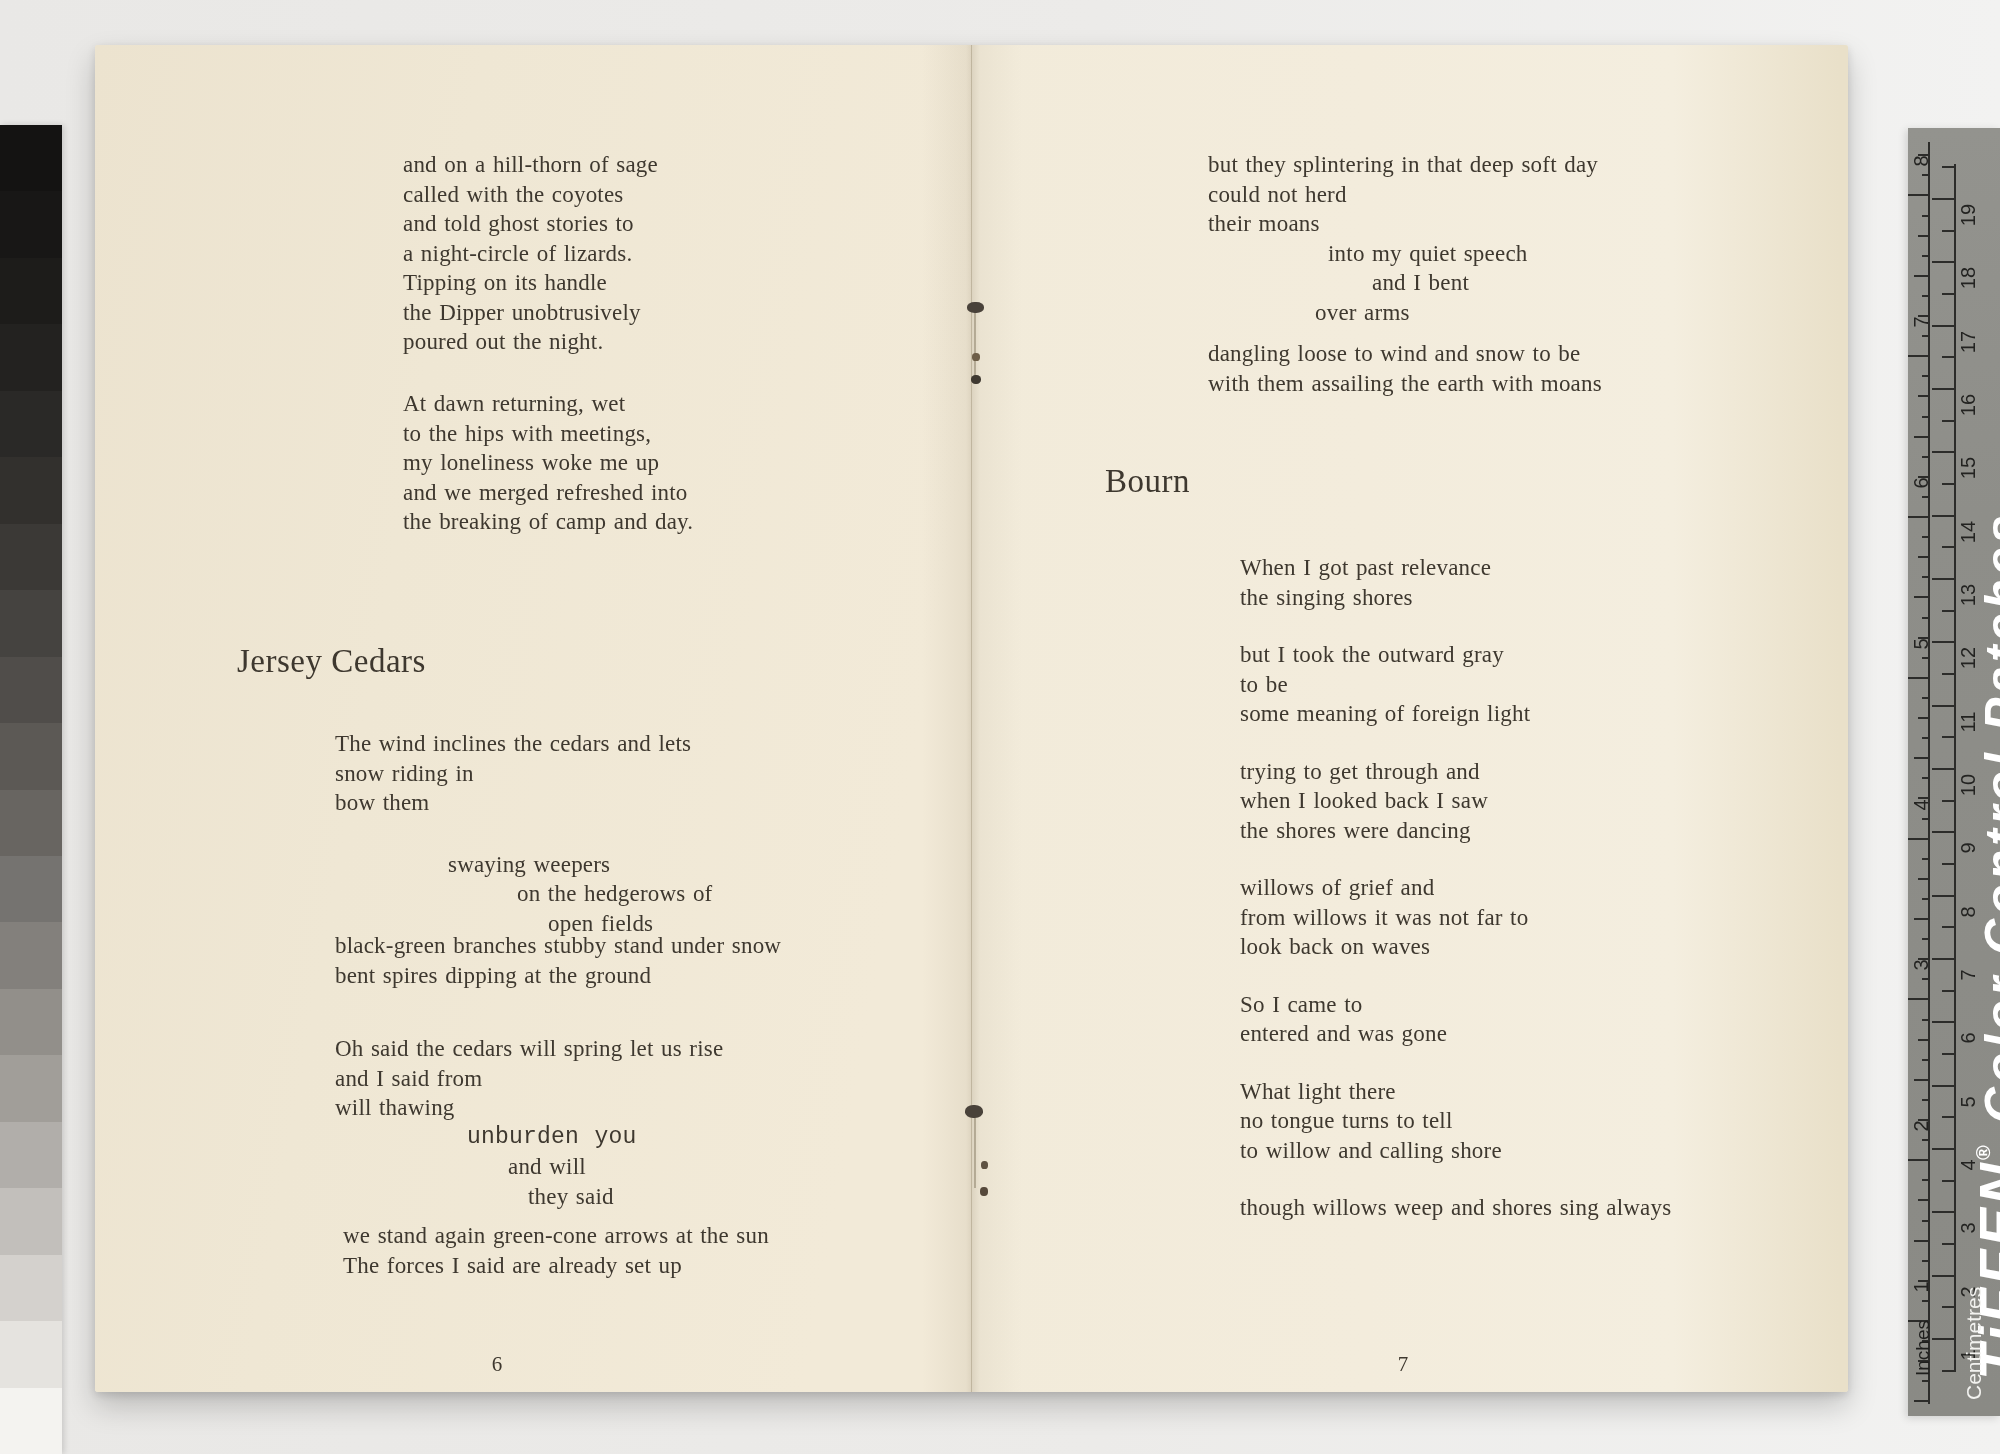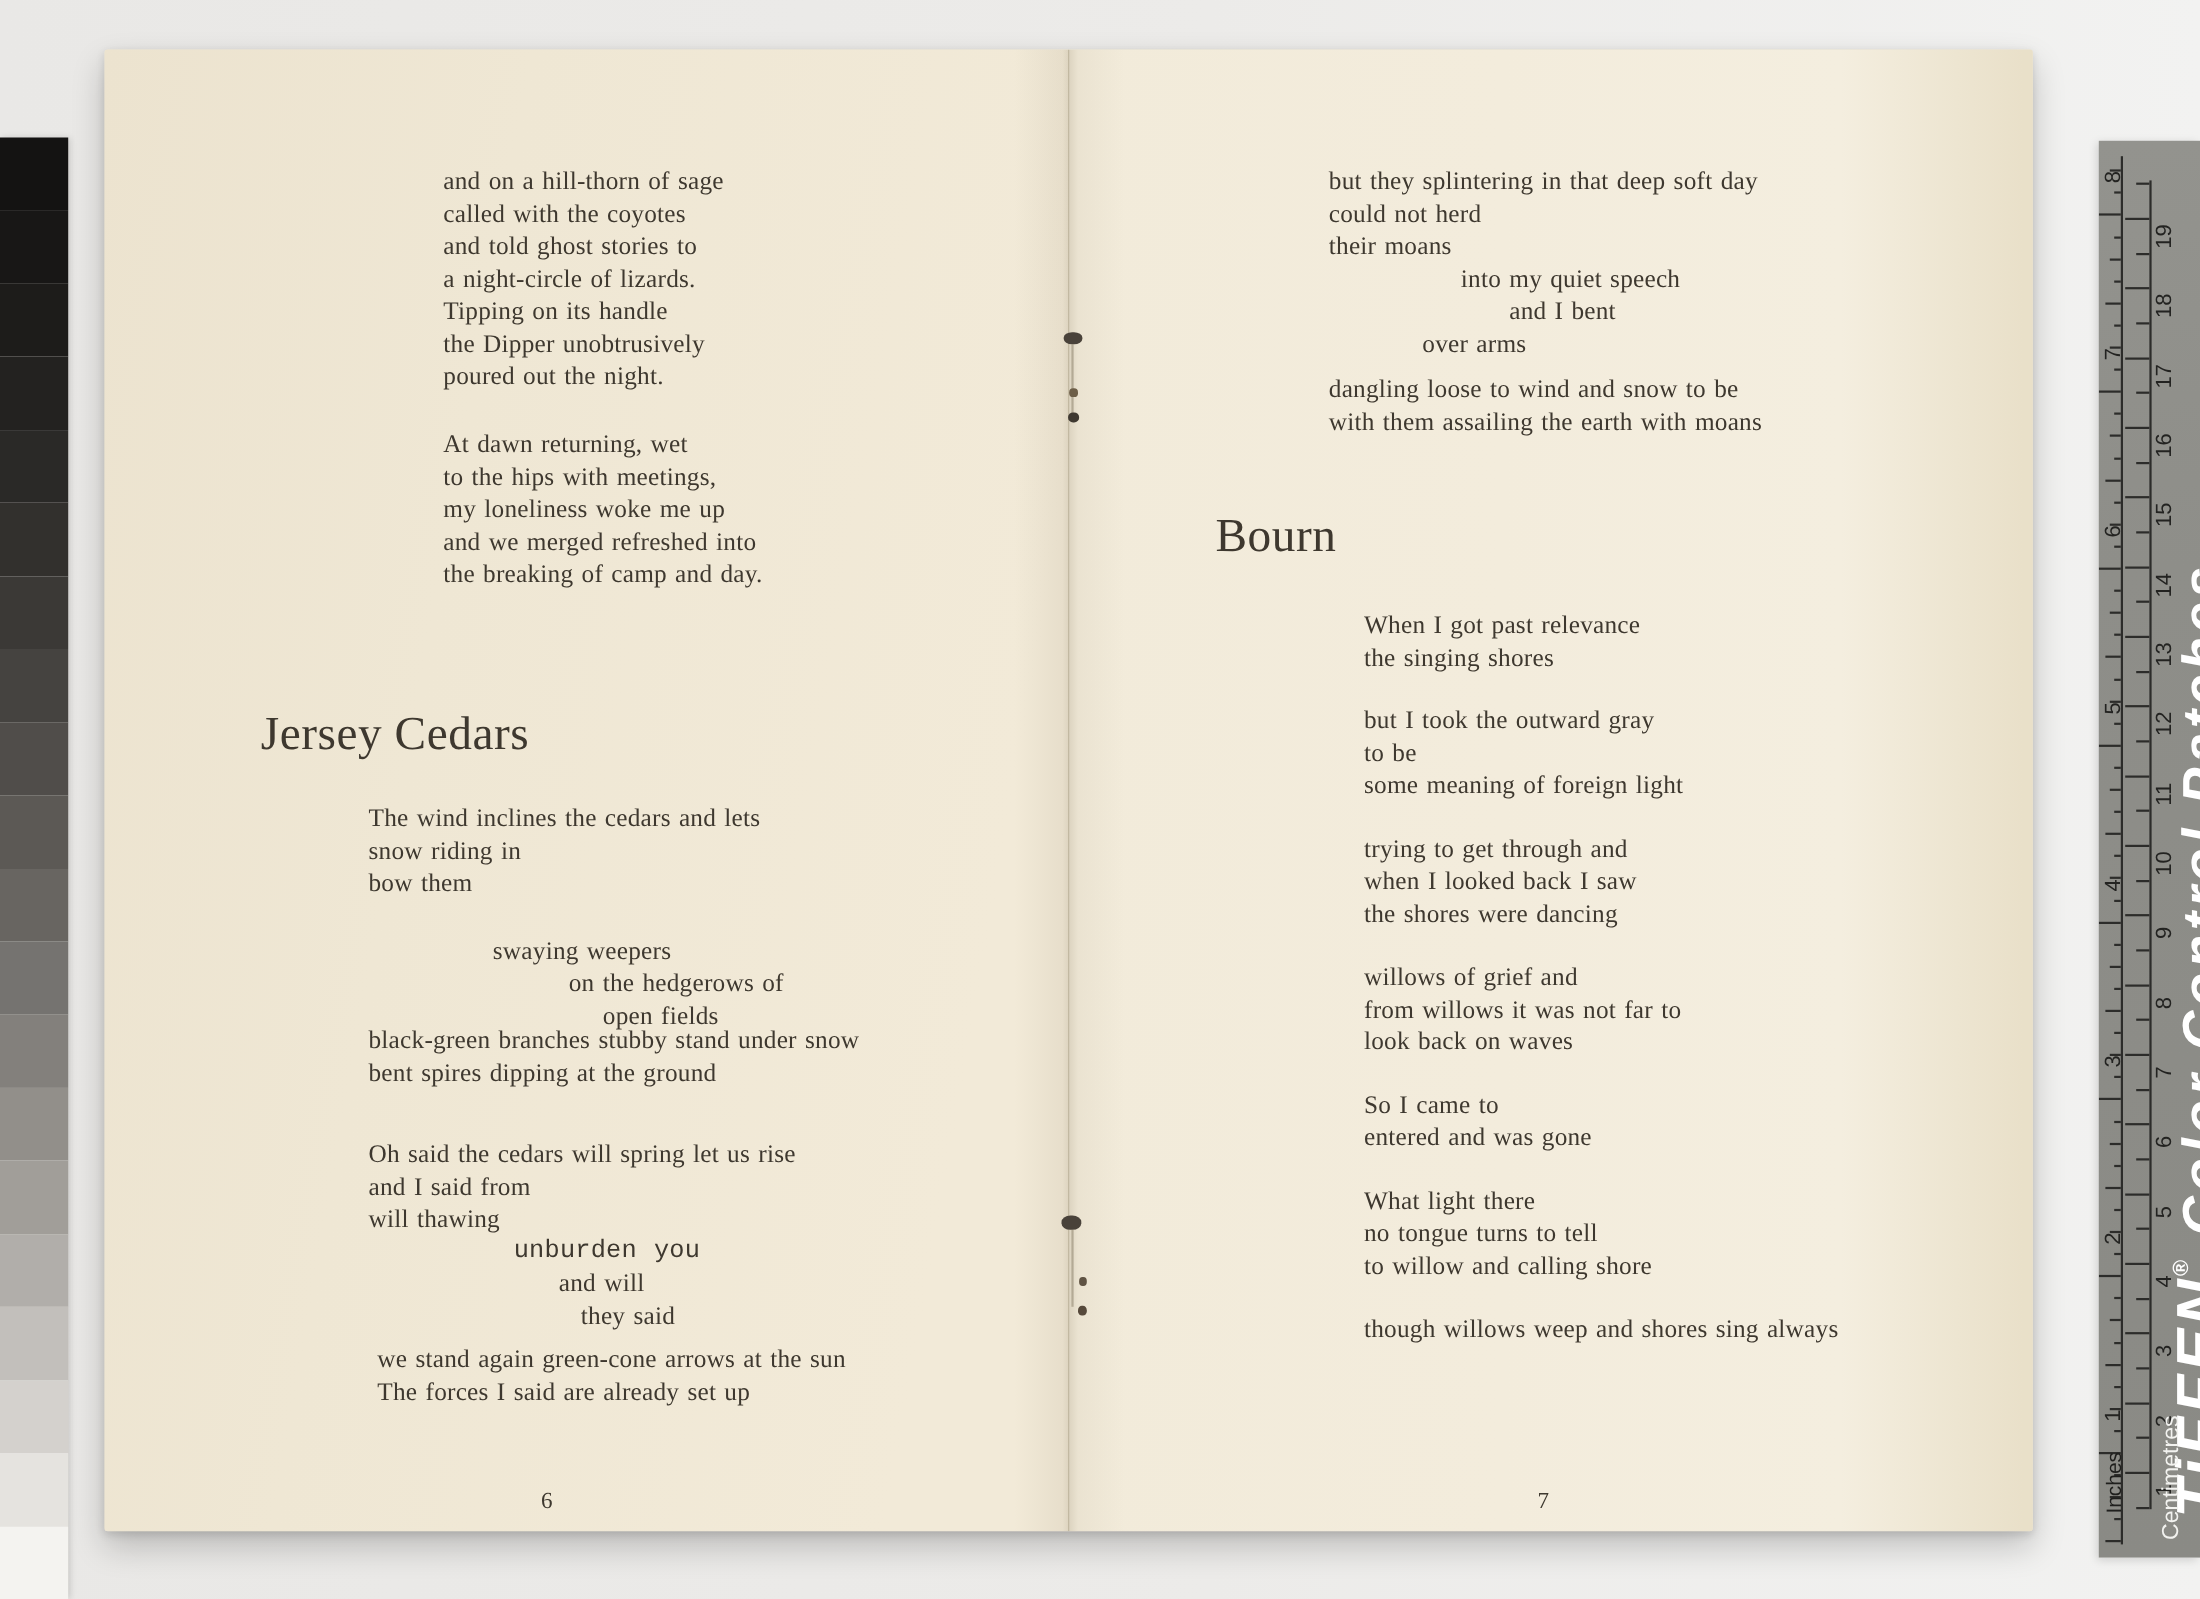--- a/index.html
+++ b/index.html
@@ -32,21 +32,21 @@
   .thread{position:absolute;width:2px;background:rgba(125,112,88,.45);}
   
   .pblock{position:absolute;}
   .pline{
     font:23px/29.5px "Liberation Serif",serif;color:var(--ink,#3e382f);
     letter-spacing:.2px;word-spacing:1.5px;white-space:nowrap;
   }
   .stanza{margin-bottom:28px;}
   .ptitle{
     position:absolute;margin:0;font-family:"Liberation Serif",serif;font-weight:400;
-    font-size:43px;line-height:1.15;color:var(--ink,#3e382f);letter-spacing:.5px;white-space:nowrap;
+    font-size:33px;line-height:1.15;color:var(--ink,#3e382f);letter-spacing:.5px;white-space:nowrap;
   }
   .pagenum{position:absolute;width:20px;text-align:center;
     font:21px "Liberation Serif",serif;color:var(--ink,#3e382f);}
   
   .ruler{
     position:absolute;left:1908px;top:128px;width:92px;height:1288px;
     background:linear-gradient(180deg,#93938e 0%,var(--ruler-gray,#8e8e89) 30%,#8a8a85 100%);
     overflow:hidden;box-shadow:-2px 2px 8px rgba(0,0,0,.15);
   }
   #ruler-marks{position:absolute;inset:0;}
@@ -157,21 +157,21 @@
       <div class="pline">The forces I said are already set up</div>
     </div>
   <div class="pagenum" style="left:392px;top:1307px;">6</div>
 
   <div class="pblock" style="left:1113px;top:105px;">
       <div class="pline">but they splintering in that deep soft day</div>
       <div class="pline">could not herd</div>
       <div class="pline">their moans</div>
       <div class="pline" style="margin-left: 120px;">into my quiet speech</div>
       <div class="pline" style="margin-left: 164px;">and I bent</div>
-      <div class="pline" style="margin-left: 85px;">over arms</div>
+      <div class="pline" style="margin-left: 107px;">over arms</div>
     </div>
   <div class="pblock" style="left:1113px;top:294px;">
       <div class="pline">dangling loose to wind and snow to be</div>
       <div class="pline">with them assailing the earth with moans</div>
     </div>
   <h2 class="ptitle" style="left:1010px;top:418px;">Bourn</h2>
   <div class="pblock" style="left:1145px;top:508px;">
       <div class="stanza">
         <div class="pline">When I got past relevance</div>
         <div class="pline">the singing shores</div>

